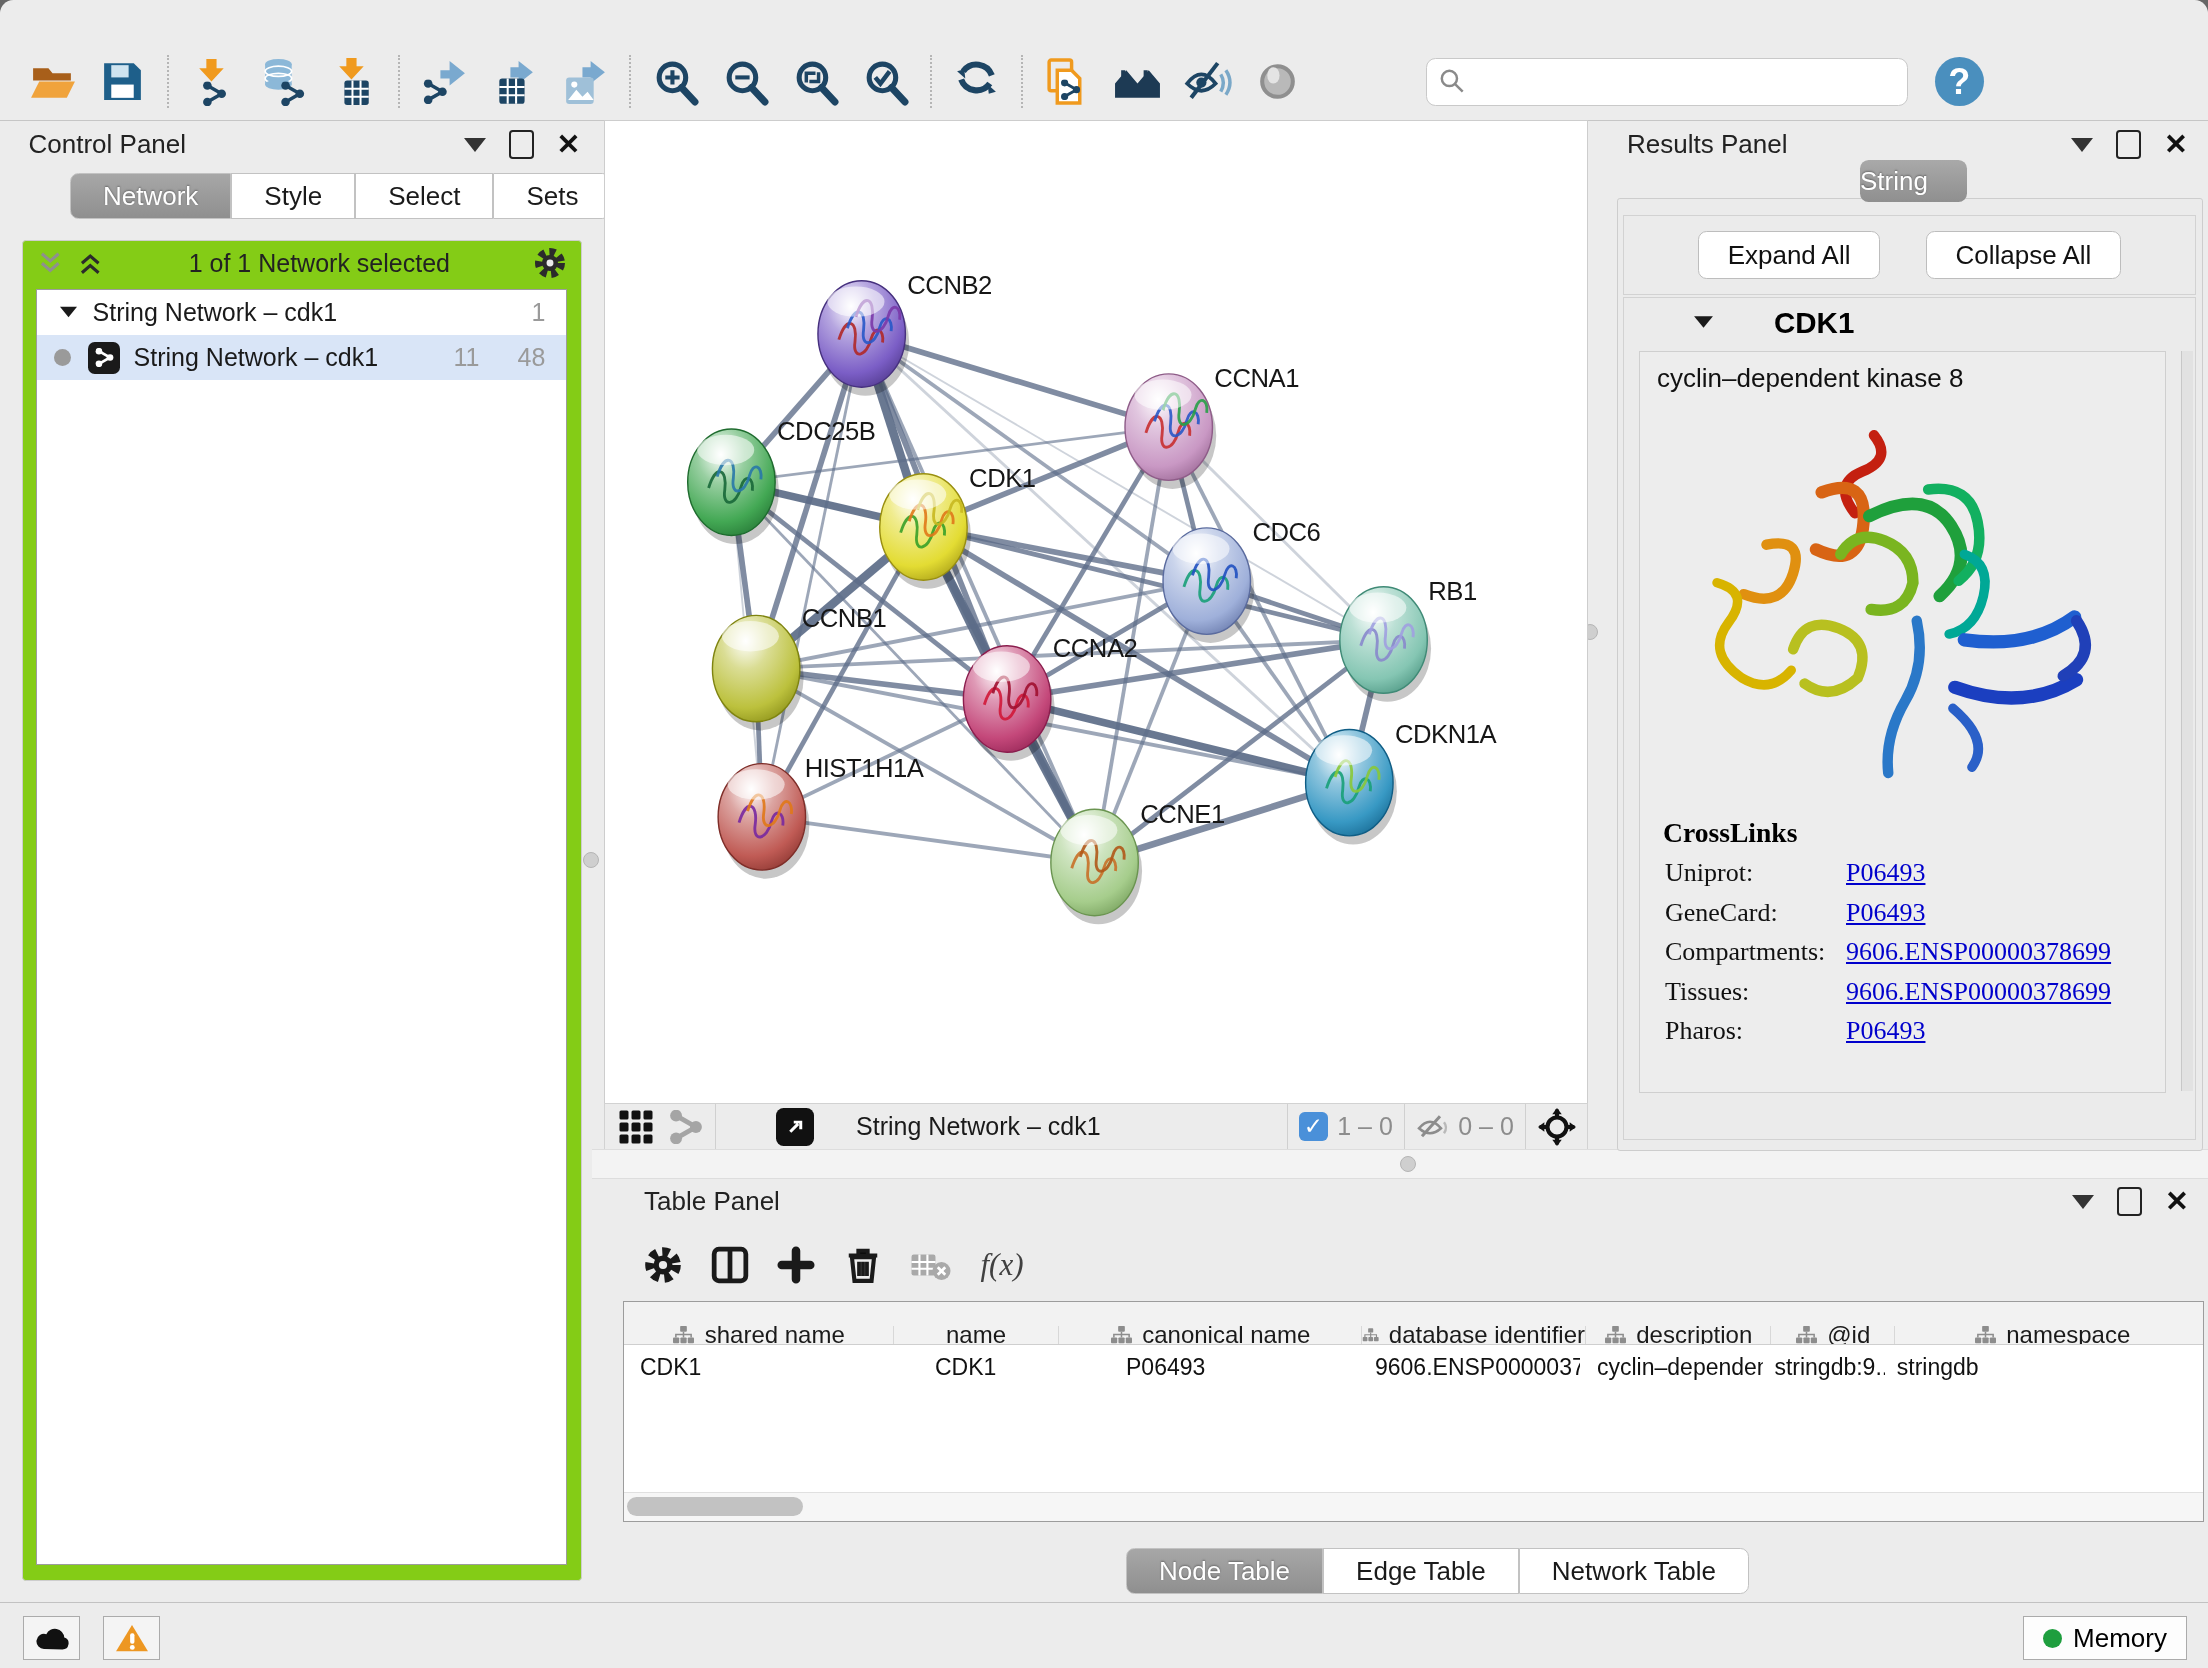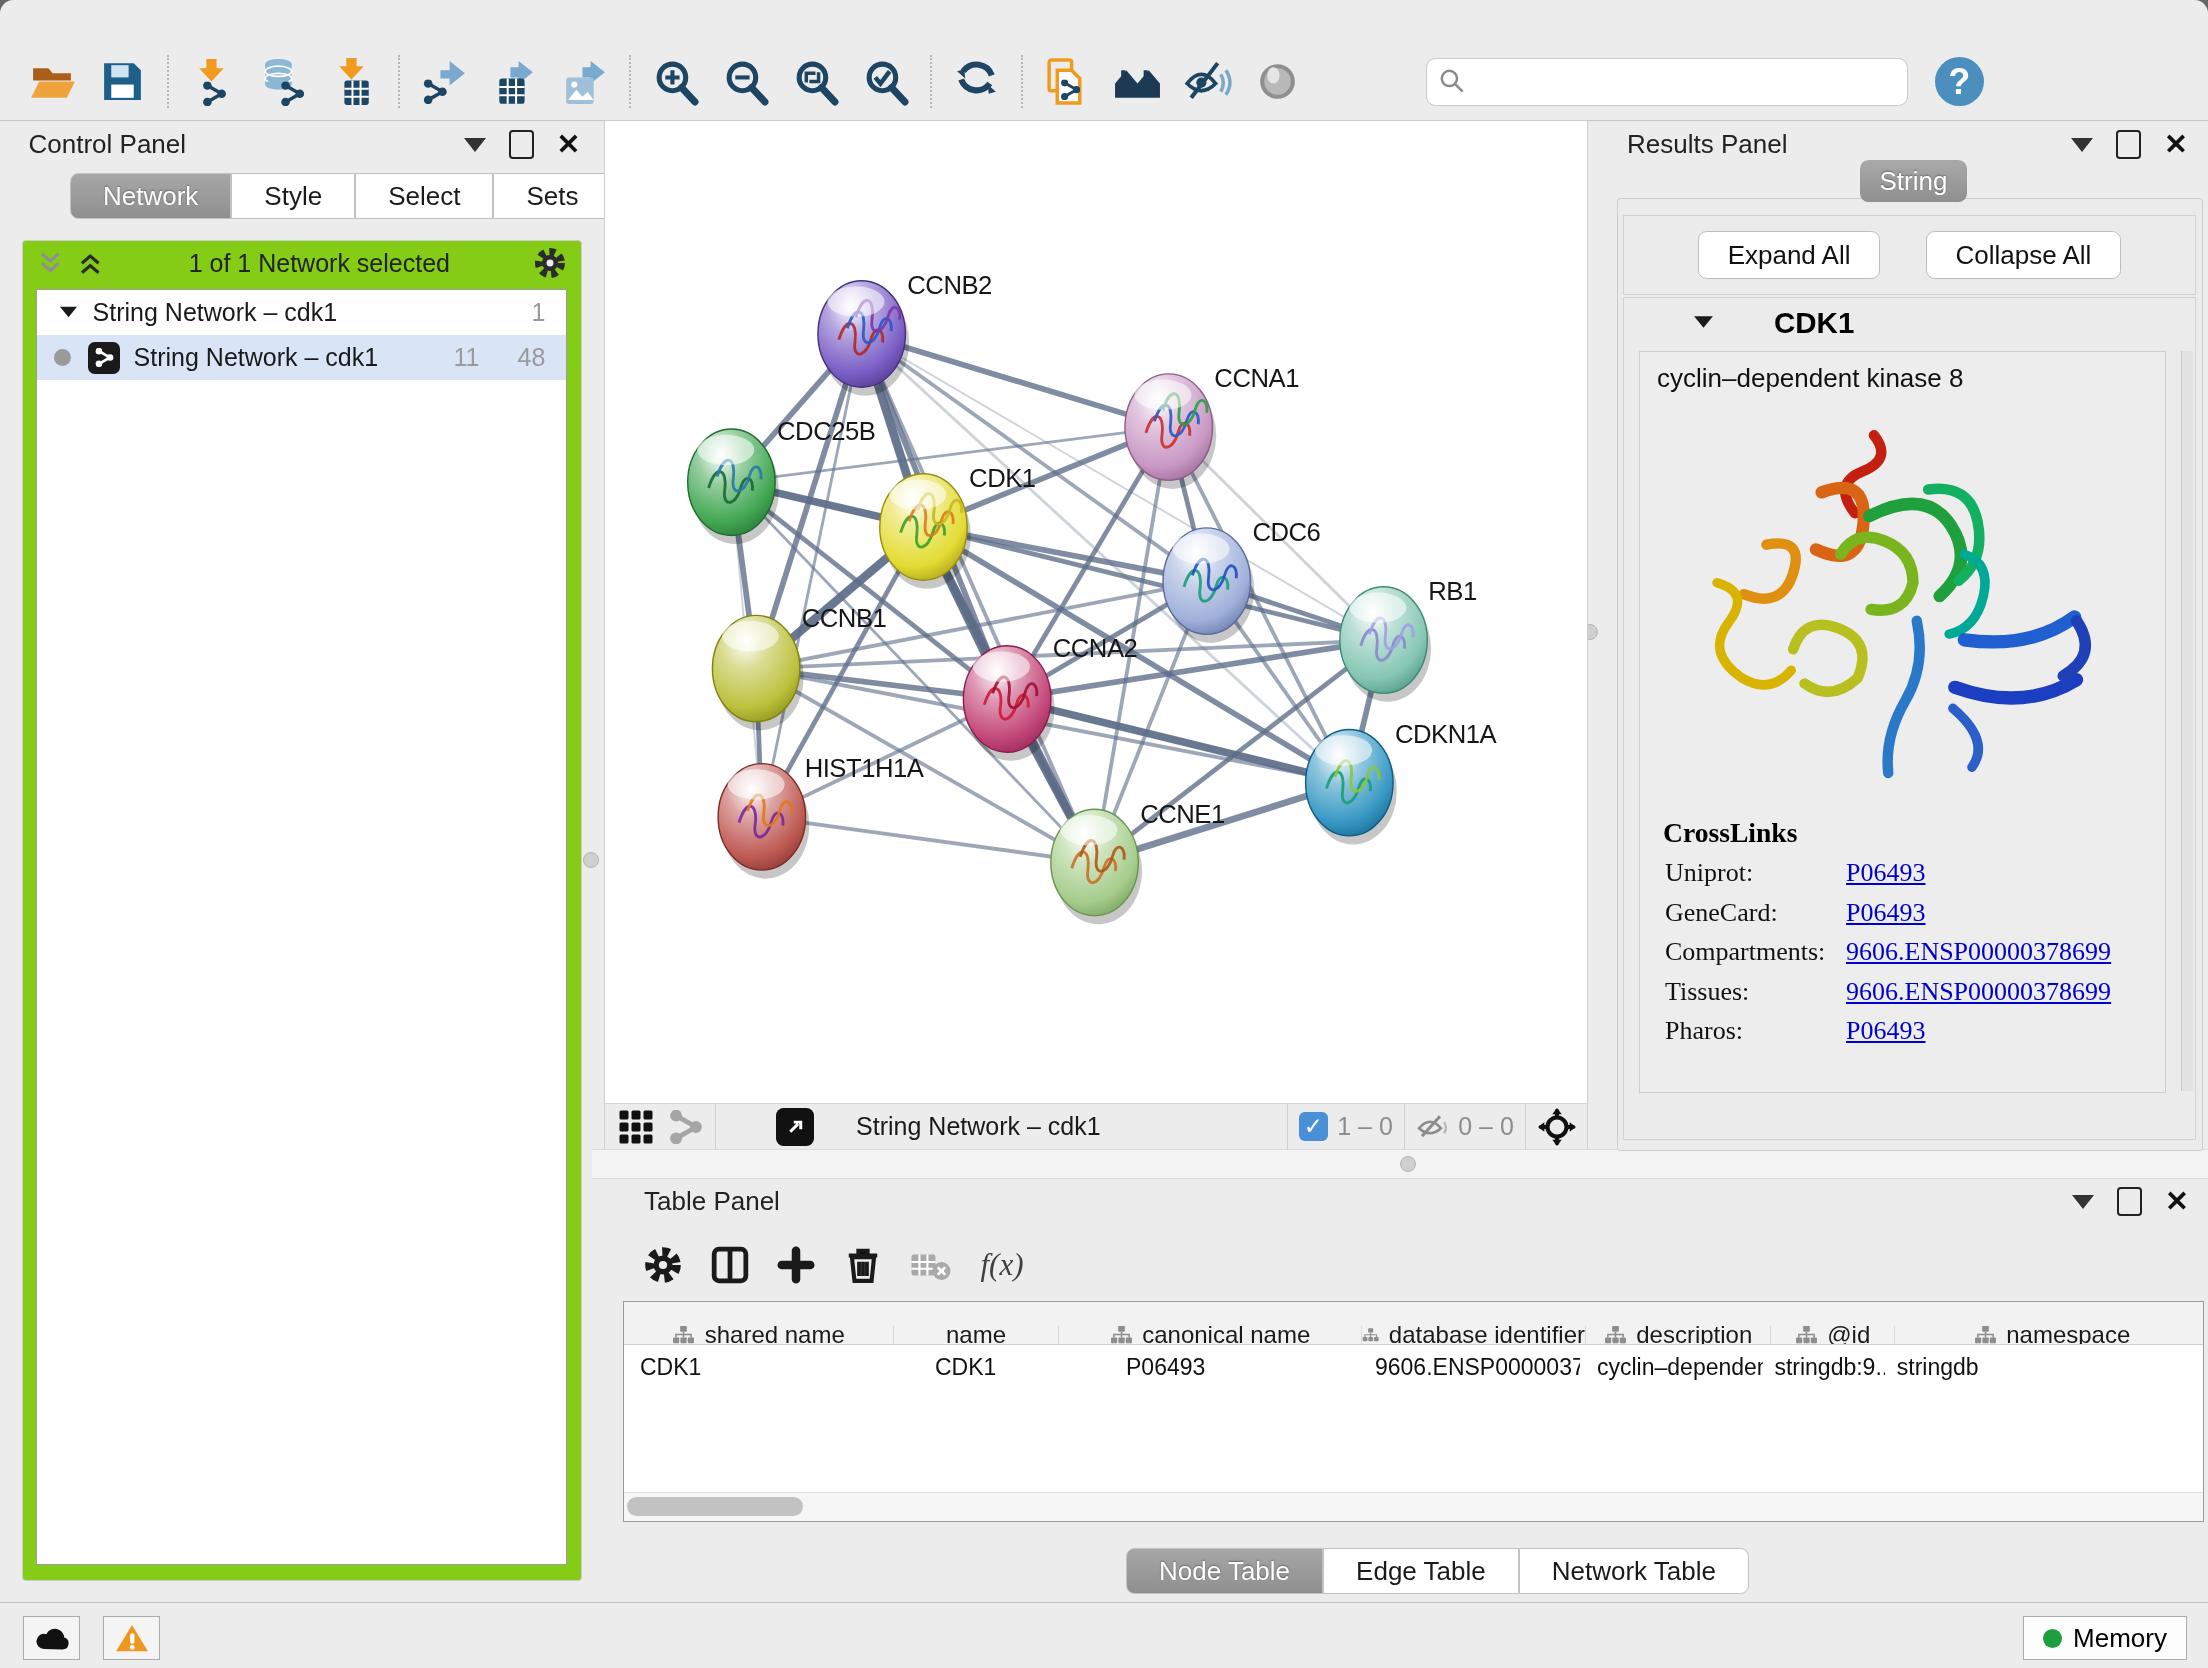--- a/index.html
+++ b/index.html
@@ -57,21 +57,21 @@
   .blackbtn{width:38px;height:38px;border-radius:7.6px;background:#111;color:#fff;
     display:flex;align-items:center;justify-content:center;}
   .cbox{width:28.5px;height:28.5px;border-radius:5.7px;background:#4a90d9;color:#fff;
     font-size:23px;line-height:28.5px;text-align:center;}
   
   .grip{width:14.3px;height:14.3px;border-radius:50%;background:#cfcfcf;border:1px solid #b5b5b5;}
   
   #rp-outer{left:1617px;top:198px;width:584px;height:951px;background:#ebebeb;
     border:1.9px solid #cdcdcd;border-radius:2.9px;}
   #rp-tab{left:1860px;top:160px;width:107px;height:42px;background:linear-gradient(#a9a9a9,#8f8f8f);
-    border-radius:8.6px;color:#fff;font-size:26px;text-align:center;line-height:42px;
+    border-radius:8.6px;color:#fff;font-size:26px;text-align:left;line-height:42px;
     text-shadow:0 -1px 1.9px rgba(0,0,0,.35);z-index:5;}
   #rp-btnrow{left:1623px;top:215px;width:571px;height:78px;border:1.9px solid #d2d2d2;
     display:flex;align-items:center;justify-content:center;gap:46px;}
   .rbtn{background:#fff;border:1.9px solid #bdbdbd;border-radius:8.6px;font-size:26px;
     color:#111;padding:7.6px 28.5px;}
   #rp-section{left:1623px;top:297px;width:571px;height:841px;border:1.9px solid #d2d2d2;}
   #rp-sechead{display:flex;align-items:center;height:49px;}
   #rp-inner{position:absolute;left:15px;top:53px;width:525px;height:740px;
     border:1.9px solid #cfcfcf;background:#ededed;}
   .serif{font-family:"Liberation Serif","DejaVu Serif",serif;}

